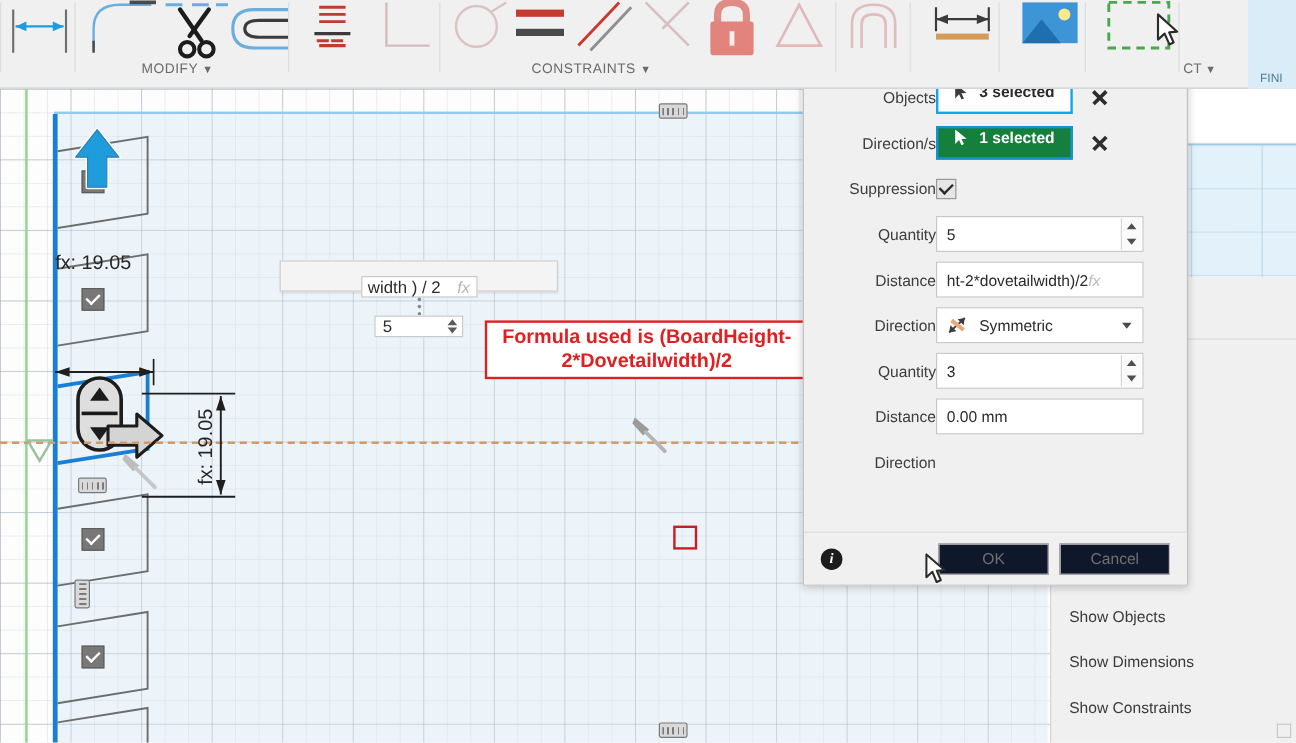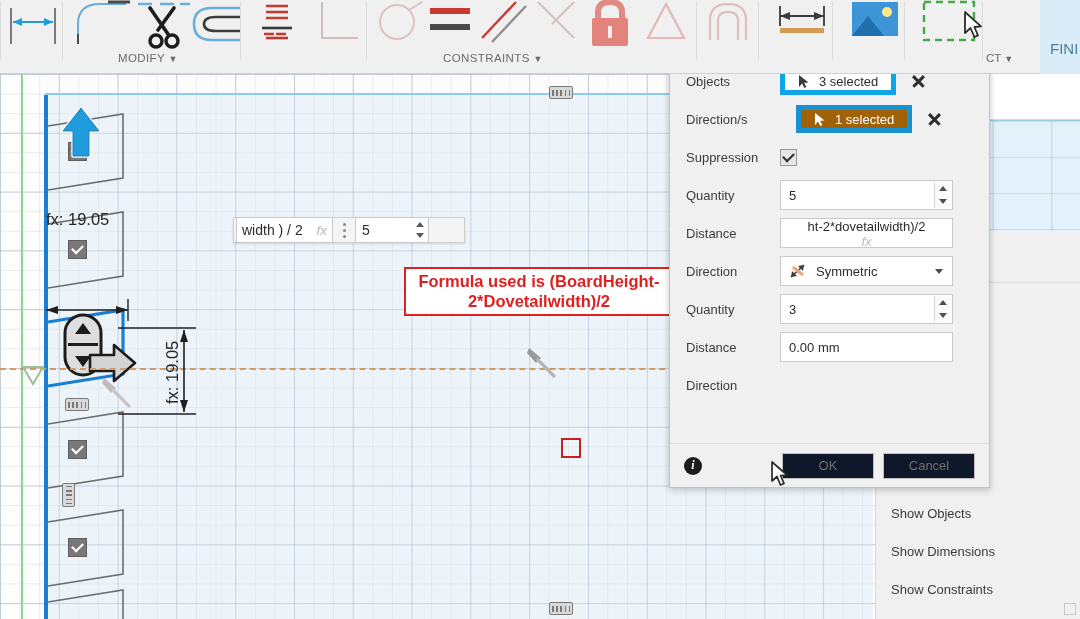--- a/index.html
+++ b/index.html
@@ -102,21 +102,21 @@
 
   
   .bluearrow{position:absolute;}
   .slider-handle{position:absolute;}
   .greyarrow{position:absolute;}
 
   
   .float-bar{
     position:absolute;display:flex;align-items:center;
     background:#f4f4f4;border:1px solid #cfcfcf;box-sizing:border-box;
-    height:22px;padding:12px 2px;box-shadow:0 1px 2px rgba(0,0,0,.12);
+    height:22px;padding:12px 2px;box-shadow:0 1px 2px rgba(0,0,0,.12);flex-direction:column;
   }
   .fb-field{
     height:26px;background:#fff;border:1px solid #c9c9c9;box-sizing:border-box;
     display:flex;align-items:center;justify-content:space-between;
     padding:0 5px;font-size:14px;color:#2b2b2b;
   }
   .fb-fx{color:#b6b6b6;font-style:italic;font-size:13.5px;margin-left:6px;}
   .fb-dots{
     width:12px;display:flex;flex-direction:column;align-items:center;
     justify-content:center;gap:3px;margin:0 5px;
@@ -166,28 +166,28 @@
   .dlg-collapse:after{content:"";display:block;width:8px;height:2px;background:#fff;}
   .dlg-title-txt{
     margin-left:10px;font-size:12.5px;color:#6a6a6a;letter-spacing:.5px;
   }
   .dlg-body{padding:6px 0 0 0;}
   .row{
     display:flex;align-items:center;height:38px;padding:0 14px 0 16px;
     box-sizing:border-box;
   }
   .row-label{
-    width:94px;flex:none;font-size:13px;color:#3d3d3d;
+    width:94px;flex:none;font-size:13px;color:#3d3d3d;text-align:right;
   }
   .sel-btn{
     height:28px;min-width:110px;box-sizing:border-box;
-    display:flex;align-items:center;padding:0 13px;
-    border:5px solid #0ea5e9;background:#fff;font-size:13px;color:#2b2b2b;
-  }
-  .sel-btn.active{background:#a16207;border-color:#1492d4;color:#fff;margin-left:16px;}
+    display:flex;align-items:flex-start;padding:0 13px;
+    border:2px solid #0ea5e9;background:#fff;font-size:13px;color:#2b2b2b;font-weight:bold;
+  }
+  .sel-btn.active{background:#15803d;border-color:#1492d4;color:#fff;}
   .cursor-ic{margin-right:9px;display:flex;align-items:center;}
   .clear-x{
     margin-left:14px;width:17px;height:17px;position:relative;flex:none;
   }
   .clear-x:before,.clear-x:after{
     content:"";position:absolute;left:1px;top:7px;width:15px;height:2.6px;
     background:#2d2d2d;
   }
   .clear-x:before{transform:rotate(45deg);}
   .clear-x:after{transform:rotate(-45deg);}
@@ -221,21 +221,21 @@
     background:#fafafa;border-left:1px solid #d6d6d6;
     display:flex;flex-direction:column;justify-content:space-around;align-items:center;
   }
   .numbox .nb-spin b{display:block;width:0;height:0;
     border-left:4px solid transparent;border-right:4px solid transparent;}
   .numbox .nb-spin b.up{border-bottom:5px solid #4f4f4f;}
   .numbox .nb-spin b.dn{border-top:5px solid #4f4f4f;}
   .fxbox{
     height:30px;width:173px;box-sizing:border-box;background:#fff;
     border:1px solid #c9c9c9;display:flex;align-items:center;
-    padding:0 8px;font-size:13px;color:#2b2b2b;flex-direction:column;
+    padding:0 8px;font-size:13px;color:#2b2b2b;
   }
   .fxbox .fx{color:#bdbdbd;font-style:italic;font-size:13px;}
 
   .dlg-footer{
     position:absolute;left:0;right:0;bottom:0;height:44px;
     border-top:1px solid #dcdcdc;background:#f0f0f0;
     display:flex;align-items:center;padding:0 14px;box-sizing:border-box;
   }
   .info-ic{
     width:18px;height:18px;border-radius:50%;background:#1c1c1c;color:#fff;
@@ -280,21 +280,21 @@
   
   .tab-finish{
     position:absolute;left:1040px;top:0;width:40px;height:74px;
     background:#d9ecf7;
   }
   .tab-inspect-lbl{
     position:absolute;left:986px;bottom:9px;font-size:11.5px;color:#6b6b6b;
     white-space:nowrap;
   }
   .tab-finish-lbl{
-    position:absolute;left:1050px;bottom:16px;font-size:15px;color:#4c7f9e;
+    position:absolute;left:1050px;bottom:2px;font-size:10px;color:#4c7f9e;
     white-space:nowrap;
   }
   .mouse-cursor{position:absolute;}
 </style>
 </head>
 <body>
 
 <div id="app">
 
   <div class="canvas">

